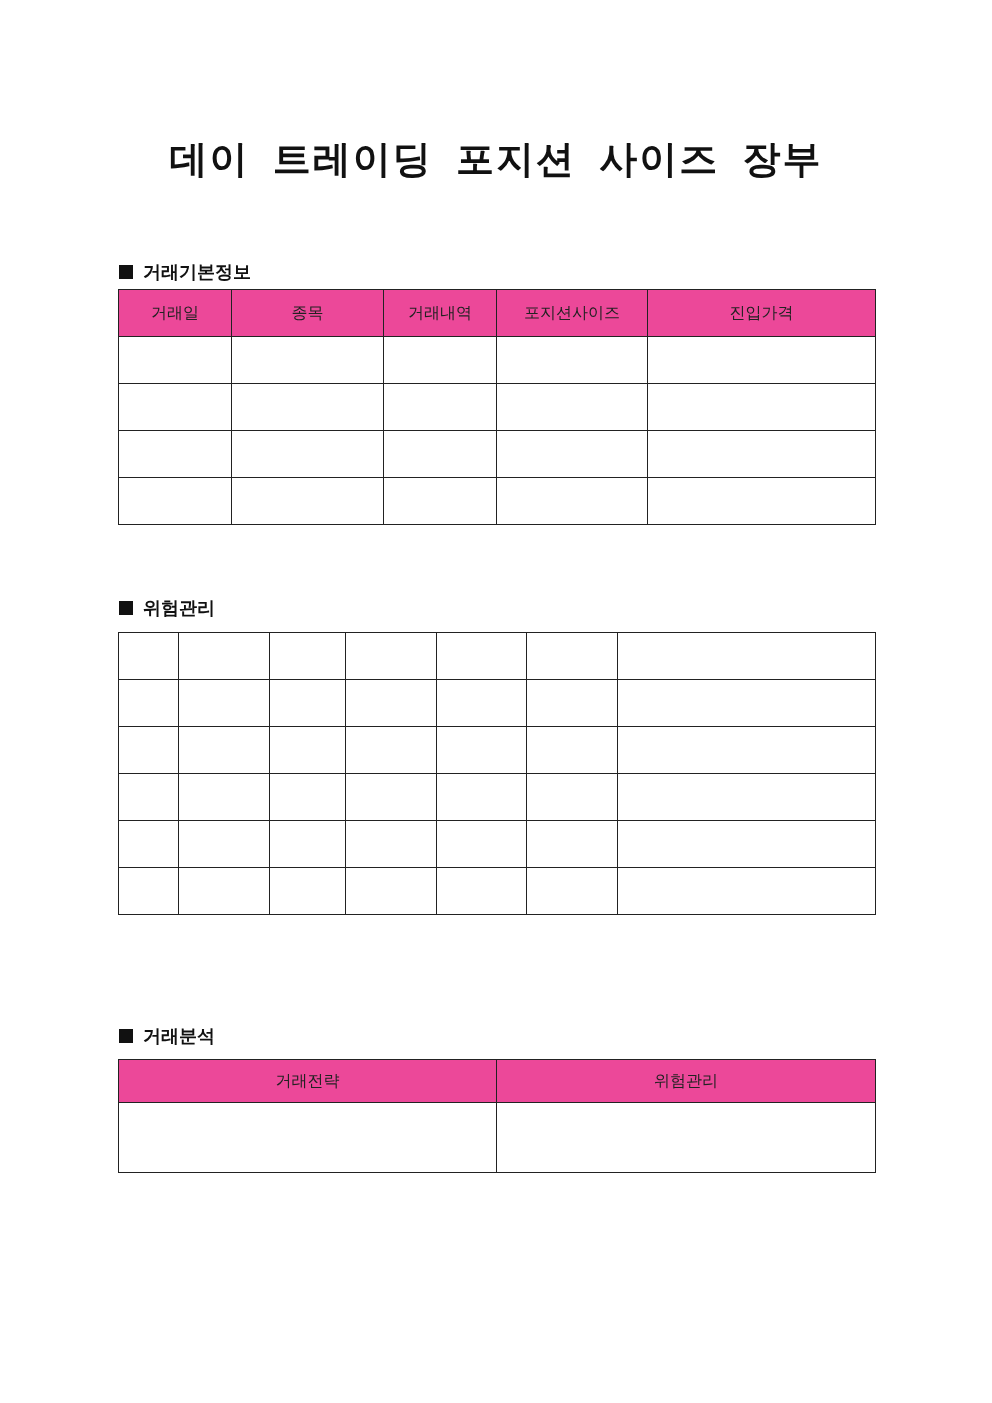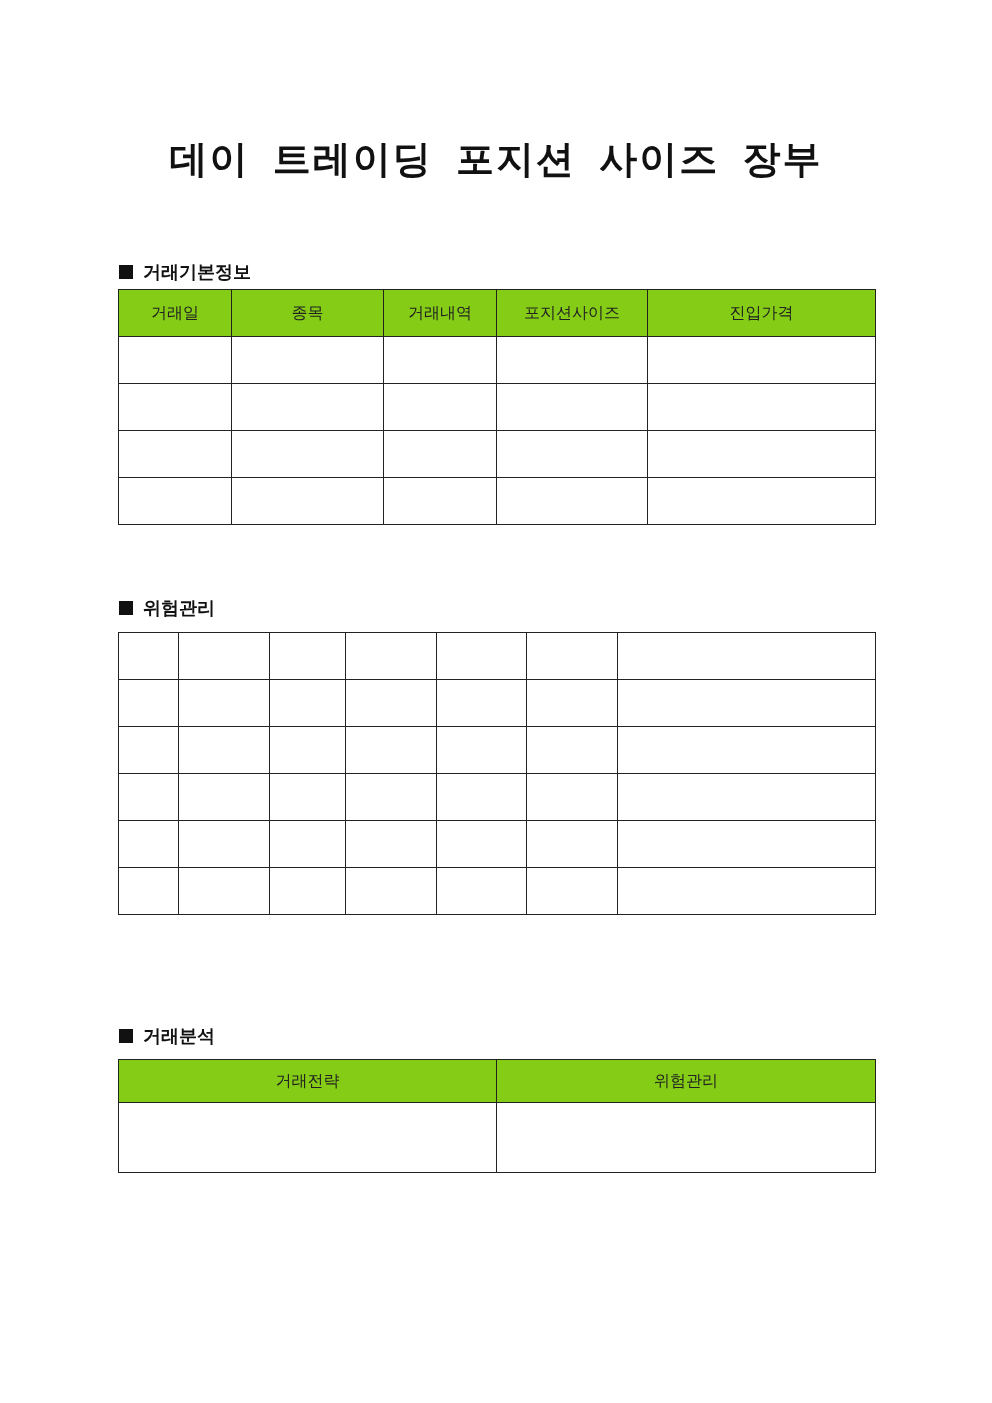--- a/index.html
+++ b/index.html
@@ -2,21 +2,21 @@
 <html><head>
 <meta charset="utf-8">
 <style>
   html, body { margin:0; padding:0; background:#ffffff; }
   body { width:992px; height:1403px; position:relative; font-family:"DejaVu Sans", "Liberation Sans", sans-serif; color:#111; overflow:hidden; }
   .title { position:absolute; left:0; top:134px; width:992px; text-align:center; font-size:38px; font-weight:bold; letter-spacing:2px; word-spacing:8px; }
   .section-h { position:absolute; left:119px; font-size:18px; font-weight:bold; display:flex; align-items:center; gap:10px; }
   .section-h .sq { width:14px; height:14px; background:#111; display:inline-block; }
   table { position:absolute; left:118px; border-collapse:collapse; table-layout:fixed; }
   td, th { border:1px solid #222; padding:0; font-weight:normal; font-size:16px; text-align:center; }
-  th { background:#84cc16; color:#222; }
+  th { background:#ec4899; color:#222; }
 </style>
 </head>
 <body>
 
 <div class="title">데이 트레이딩 포지션 사이즈 장부</div>
 
 <div class="section-h" style="top:254px;margin-top:6px;">
   <span class="sq"></span>
   <span>거래기본정보</span>
 </div>

